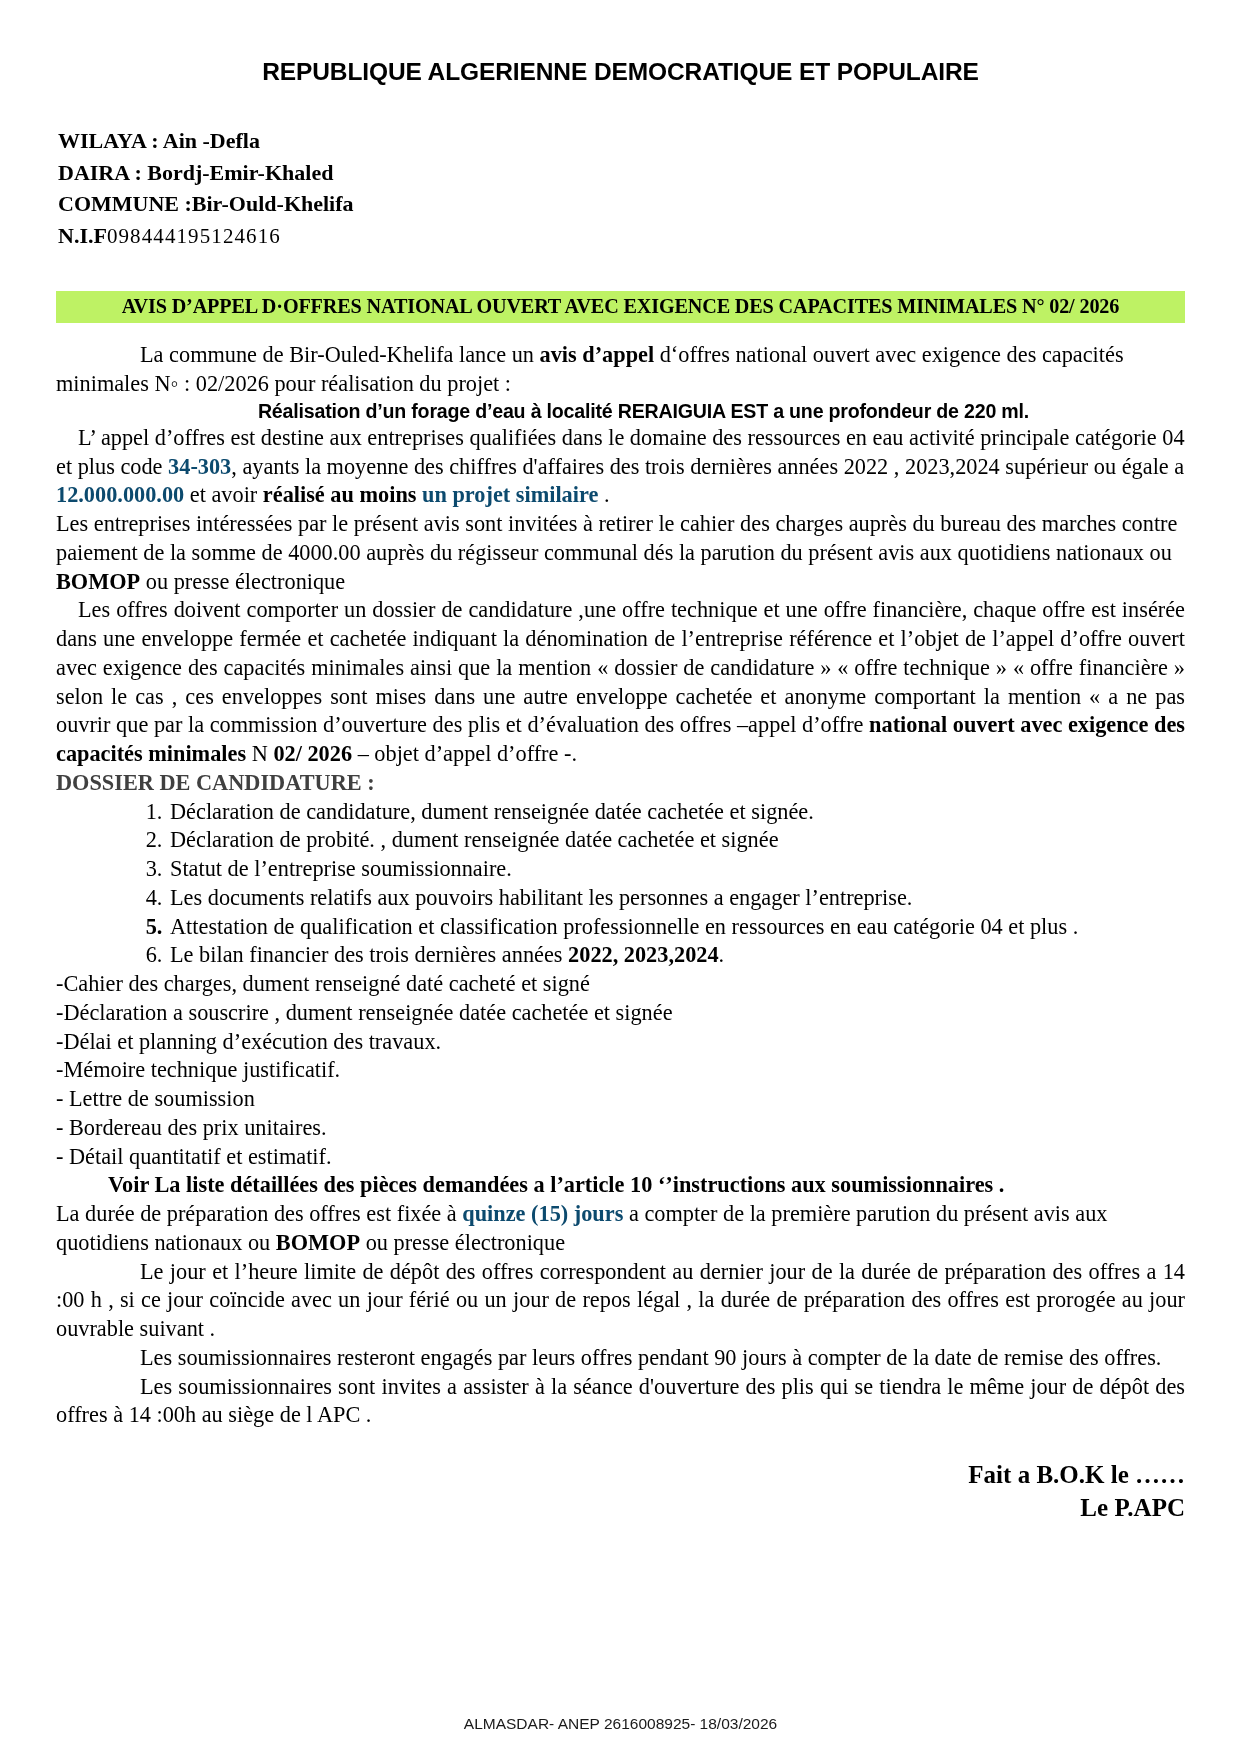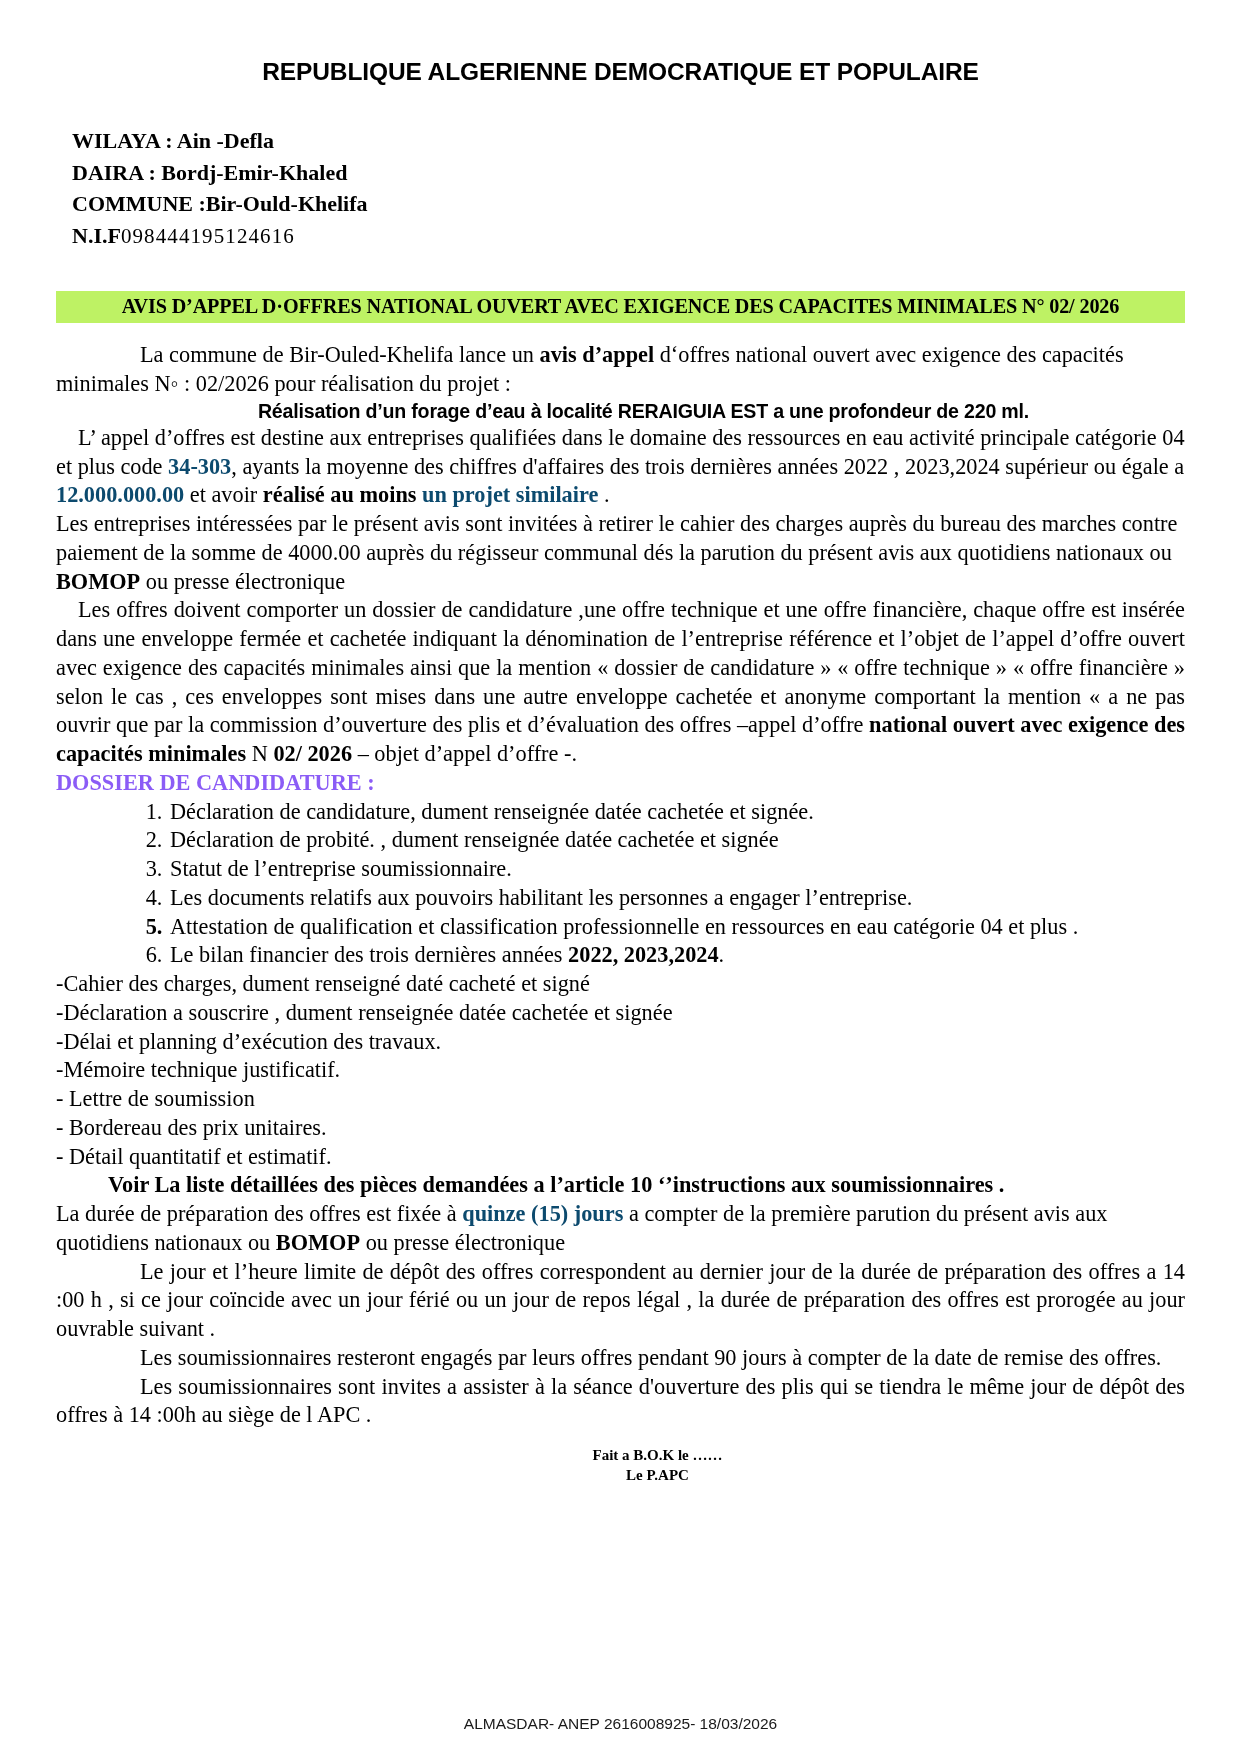--- a/index.html
+++ b/index.html
@@ -28,21 +28,21 @@
     font-family: "Liberation Sans", "DejaVu Sans", sans-serif;
     font-weight: bold;
     font-size: 24.5px;
     letter-spacing: -0.1px;
     margin: 9px 0 0 0;
     line-height: 1.2;
   }
 
   .admin-block {
     margin-top: 39px;
-    margin-left: 16px;
+    margin-left: 2px;
     font-family: "Liberation Serif", "DejaVu Serif", serif;
     font-size: 22px;
     line-height: 1.43;
   }
   .admin-line {
     font-weight: bold;
     white-space: nowrap;
   }
   .admin-line .nif-num {
     font-weight: normal;
@@ -80,21 +80,21 @@
   .red { color: #0c4a6e; font-weight: bold; }
   .center-bold-sans {
     text-align: center;
     font-family: "Liberation Sans", "DejaVu Sans", sans-serif;
     font-weight: bold;
     font-size: 19.6px;
     letter-spacing: -0.2px;
     margin-left: 46px;
   }
   .sect-head {
-    color: #8b5cf6;
+    color: #404040;
     font-weight: bold;
     font-size: 22.3px;
   }
 
   
   ol.req-list {
     margin: 0;
     padding-left: 112px;
     font-size: 22.3px;
     line-height: 1.29;
@@ -109,24 +109,24 @@
   .dash-line { font-size: 22.3px; line-height: 1.29; }
 
   .stmt-bold {
     font-weight: bold;
     text-indent: 52px;
     font-size: 22.3px;
     line-height: 1.29;
   }
 
   .signature {
-    margin-top: 16px;
-    text-align: center;
-    font-weight: bold;
-    font-size: 15px;
+    margin-top: 28px;
+    text-align: right;
+    font-weight: bold;
+    font-size: 25px;
     line-height: 1.32;
     margin-left: 74px;
   }
 
   
   .footer {
     position: absolute;
     left: 0;
     right: 0;
     bottom: 22px;

